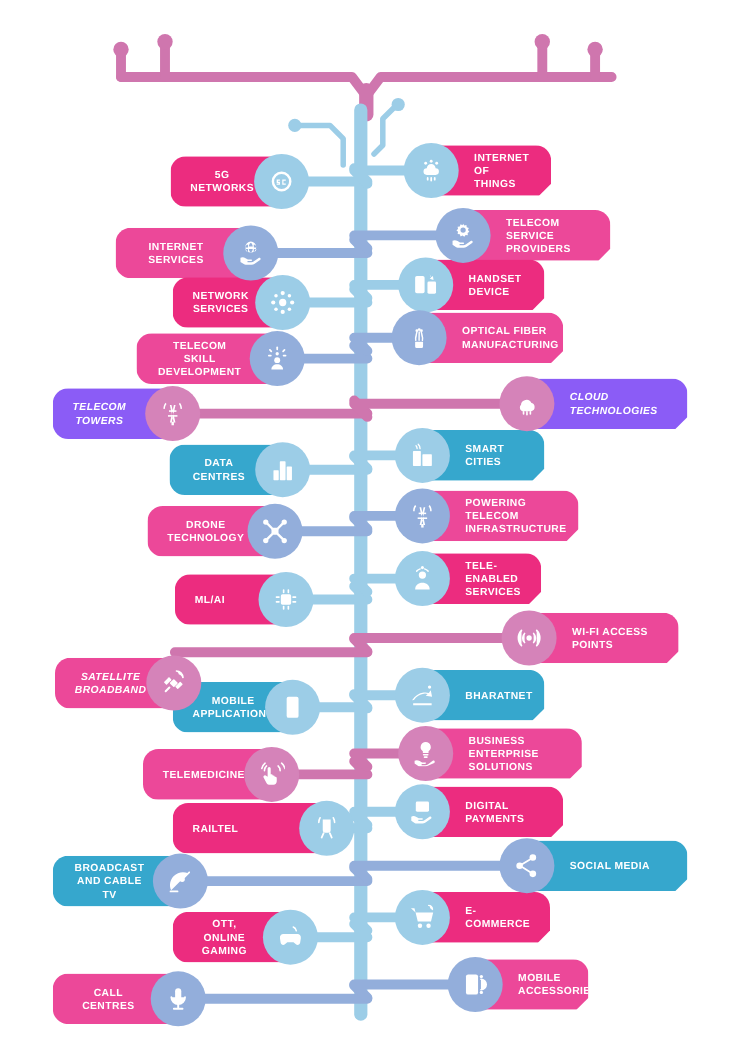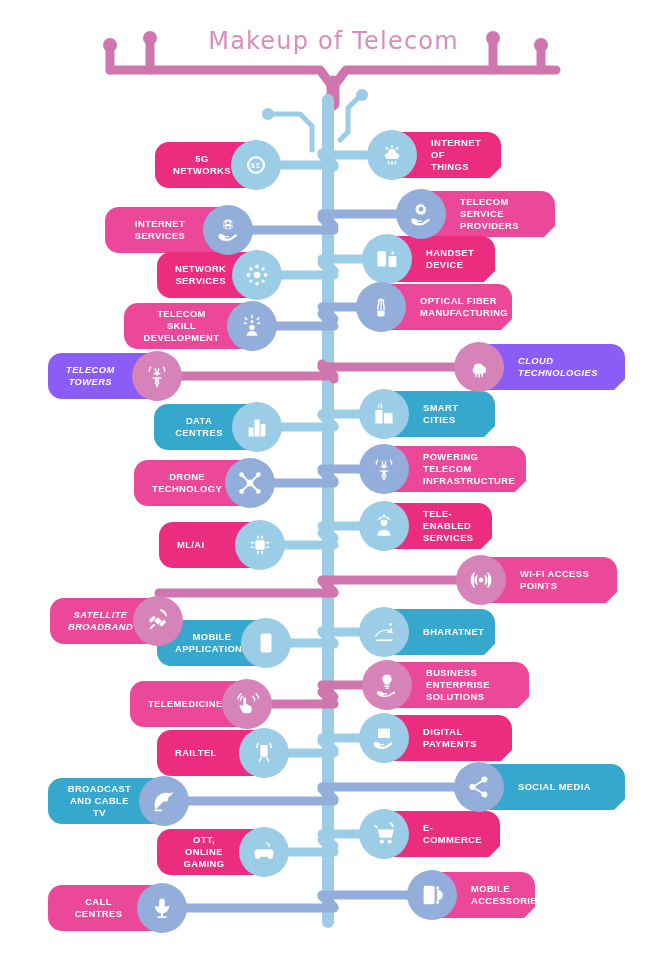--- a/index.html
+++ b/index.html
@@ -121,21 +121,20 @@
       <path d="M468 580 L322 580 L334 592" stroke="#cf76ae"></path>
       <path d="M370 632 L322 632 L334 644" stroke="#9ccde7"></path>
       <path d="M374 685 L322 685 L334 697" stroke="#cf76ae"></path>
       <path d="M370 738 L322 738 L334 750" stroke="#9ccde7"></path>
       <path d="M466 787 L322 787 L334 799" stroke="#93aedb"></path>
       <path d="M370 834 L322 834 L334 846" stroke="#9ccde7"></path>
       <path d="M419 895 L322 895 L334 907" stroke="#93aedb"></path>
     </g>
   </svg>
 
-  <div class="title">Makeup of Telecom</div>
 
   <div id="nodes">
       <div class="node left t-pink" style="left: 155px; top: 142px; width: 110px;">
         <div class="pill">
           <div class="label">5G
 NETWORKS</div>
         </div>
         <div class="ico">
           <svg viewBox="0 0 24 24">
             <path d="M12 3a9 9 0 100 18 9 9 0 000-18zm0 2.2a6.8 6.8 0 110 13.6 6.8 6.8 0 010-13.6z"></path>
@@ -455,21 +454,21 @@
         </div>
         <div class="ico">
           <svg viewBox="0 0 24 24">
             <path d="M12 1.6a4.6 4.6 0 00-2.6 8.4v1.6h5.2V10A4.6 4.6 0 0012 1.6z"></path>
             <rect x="9.4" y="12.4" width="5.2" height="1.5" rx=".7"></rect>
             <rect x="10.2" y="14.6" width="3.6" height="1.4" rx=".7"></rect>
             <path d="M1.9 18.6c1.8-1.1 3.3-.4 4.6.3l2.2 1.2h3.1c.6 0 .9.7.4 1.1-.3.2-.6.3-1 .3H8.3v1.1h3.4c1 0 1.7-.3 2.5-.9l4.2-3c.7-.5 1.7-.2 1.8.7.1.5-.1.9-.5 1.2L14.5 23c-.8.5-1.5.7-2.4.7H6.7c-.7 0-1.2-.2-1.8-.6l-3-2z"></path>
           </svg>
         </div>
       </div>
-      <div class="node left t-pink" style="left: 157px; top: 730px; width: 116px;">
+      <div class="node left t-pink" style="left: 157px; top: 730px; width: 116px; padding-left: 33px;">
         <div class="pill">
           <div class="label">RAILTEL</div>
         </div>
         <div class="ico">
           <svg viewBox="0 0 24 24">
             <path d="M8.4 4h7.2v9.6a2.4 2.4 0 01-2.4 2.4h-2.4a2.4 2.4 0 01-2.4-2.4z"></path>
             <rect x="9.8" y="5.6" width="4.4" height="3.4" rx=".4" fill="#9ccde7"></rect>
             <path d="M9.2 16.4l-1.8 4M14.8 16.4l1.8 4" stroke="#fff" stroke-width="1.6" stroke-linecap="round"></path>
             <path d="M6 2.4c-.8 1.3-1.2 2.8-1.2 4.4M18 2.4c.8 1.3 1.2 2.8 1.2 4.4" stroke="#fff" stroke-width="1.4" fill="none" stroke-linecap="round"></path>
             <circle cx="10.4" cy="12.6" r="1" fill="#9ccde7"></circle>

